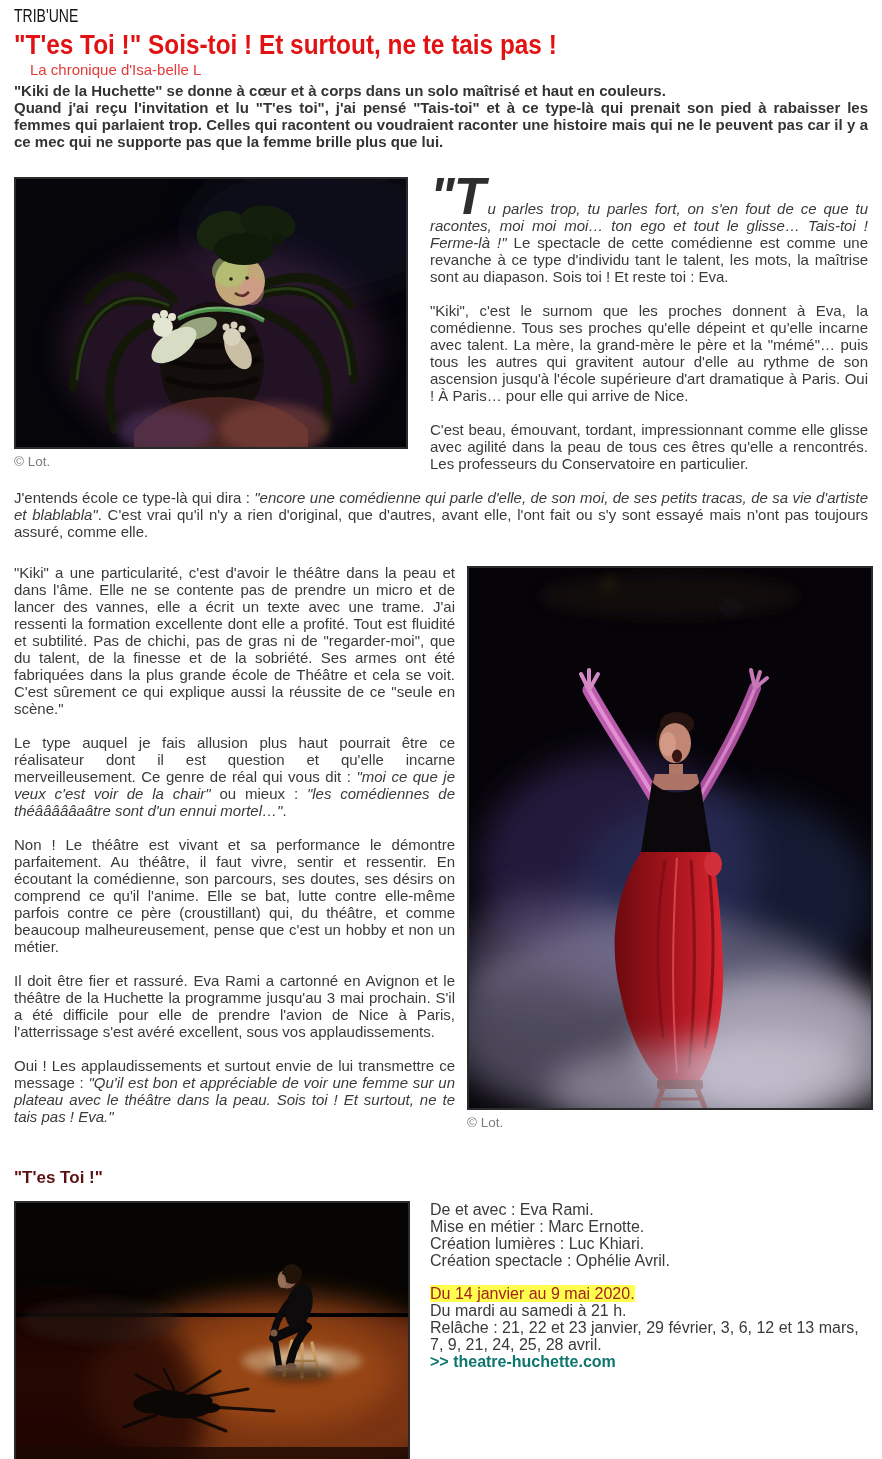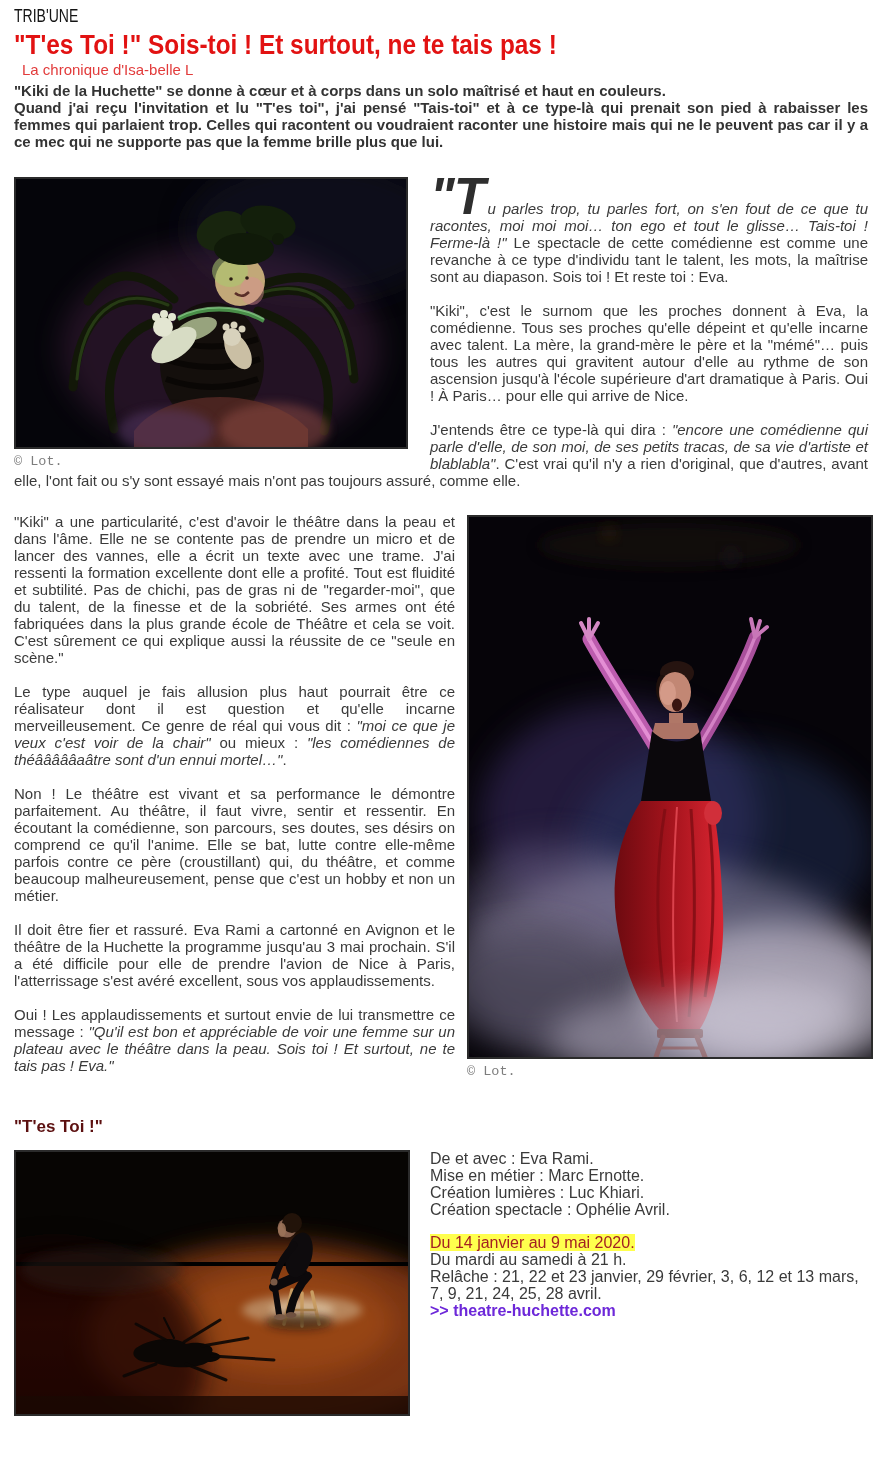--- a/index.html
+++ b/index.html
@@ -12,51 +12,51 @@
 
   .kicker{
     font-size:18px;color:#141414;letter-spacing:0;
     transform:scaleX(0.78);transform-origin:left center;white-space:nowrap;
     margin:2px 0 0 0;
   }
   h1.headline{
     margin:3px 0 2px 0;font-size:28px;line-height:30px;font-weight:bold;color:#e21212;
     transform:scaleX(0.87);transform-origin:left center;white-space:nowrap;
   }
-  .chronique{font-size:15px;line-height:16px;color:#e23b3b;margin:2px 0 4px 8px;}
+  .chronique{font-size:15px;line-height:16px;color:#e23b3b;margin:2px 0 4px 16px;}
   p.intro{
     margin:2px 0 0 0;font-size:15px;line-height:17px;font-weight:bold;color:#343434;
     text-align:justify;
   }
 
   .section1{margin-top:25px;}
   .section2{margin-top:7px;}
 
-  figure{margin:0;padding:0;font-family:Liberation Mono, monospace;}
+  figure{margin:0;padding:0;}
   .fig1{float:left;width:394px;margin:2px 22px 0 0;}
   .fig2{float:right;width:406px;margin:2px -5px 0 12px;}
   .fig3{float:left;width:396px;margin:0 20px 0 0;}
   .photo{border:2px solid #2b2b2b;font-size:0;line-height:0;background:#000;}
   figcaption{font-size:13.5px;line-height:16px;color:#7d7d7d;margin-top:5px;}
 
   p.body{font-size:15px;line-height:17px;margin:0 0 17px 0;text-align:justify;color:#3a3a3a;}
   .dropcap{
     font-size:52px;line-height:42px;font-weight:bold;font-style:italic;
     letter-spacing:-1px;margin-right:3px;color:#2e2e2e;
   }
   .q{font-style:italic;}
 
   h2.show-title{
     margin:26px 0 14px 0;font-size:17px;line-height:19px;font-weight:bold;color:#5c1010;
   }
 
   .info{margin-left:416px;width:440px;font-size:16px;line-height:17px;color:#3a3a3a;}
   .info .gap{height:16px;}
   .hl{background:#ffff4d;color:#a42222;}
-  .info .link{font-weight:bold;color:#6d28d9;cursor:pointer;}
+  .info .link{font-weight:bold;color:#0f766e;cursor:pointer;}
 </style>
 </head>
 <body>
 
 <div class="page">
 
   <div class="kicker">TRIB'UNE</div>
   <h1 class="headline">"T'es Toi !" Sois-toi ! Et surtout, ne te tais pas !</h1>
   <div class="chronique">La chronique d'Isa-belle L</div>
 
@@ -121,21 +121,22 @@
           <circle cx="210" cy="148" r="3.5" fill="#d8d2bc"></circle>
           <circle cx="218" cy="146" r="3.5" fill="#d8d2bc"></circle>
           <circle cx="226" cy="150" r="3.5" fill="#d8d2bc"></circle>
         </svg>
       </div>
       <figcaption>© Lot.</figcaption>
     </figure>
 
     <p class="body"><span class="dropcap">"T</span><span class="q">u parles trop, tu parles fort, on s'en fout de ce que tu racontes, moi moi moi… ton ego et tout le glisse… Tais-toi ! Ferme-là !"</span><span> Le spectacle de cette comédienne est comme une revanche à ce type d'individu tant le talent, les mots, la maîtrise sont au diapason. Sois toi ! Et reste toi : Eva.</span></p>
     <p class="body">"Kiki", c'est le surnom que les proches donnent à Eva, la comédienne. Tous ses proches qu'elle dépeint et qu'elle incarne avec talent. La mère, la grand-mère le père et la "mémé"… puis tous les autres qui gravitent autour d'elle au rythme de son ascension jusqu'à l'école supérieure d'art dramatique à Paris. Oui ! À Paris… pour elle qui arrive de Nice.</p>
-    <p class="body"><span>J'entends être ce type-là qui dira : </span><span class="q">"encore une comédienne qui parle d'elle, de son moi, de ses petits tracas, de sa vie d'artiste et blablabla"</span><span>. C'est vrai qu'il n'y a rien d'original, que d'autres, avant elle, l'ont fait ou s'y sont essayé mais n'ont pas toujours assuré, comme elle.</span></p>
+    <p class="body">C'est beau, émouvant, tordant, impressionnant comme elle glisse avec agilité dans la peau de tous ces êtres qu'elle a rencontrés. Les professeurs du Conservatoire en particulier.</p>
+    <p class="body"><span>J'entends école ce type-là qui dira : </span><span class="q">"encore une comédienne qui parle d'elle, de son moi, de ses petits tracas, de sa vie d'artiste et blablabla"</span><span>. C'est vrai qu'il n'y a rien d'original, que d'autres, avant elle, l'ont fait ou s'y sont essayé mais n'ont pas toujours assuré, comme elle.</span></p>
   </div>
 
   <div class="section2 clearfix">
     <figure class="fig2">
       <div class="photo">
         <svg width="402" height="540" viewBox="0 0 402 540" xmlns="http://www.w3.org/2000/svg">
           <defs>
             <filter id="b2" x="-60%" y="-60%" width="220%" height="220%">
                 <feGaussianBlur stdDeviation="16"></feGaussianBlur>
               </filter>

